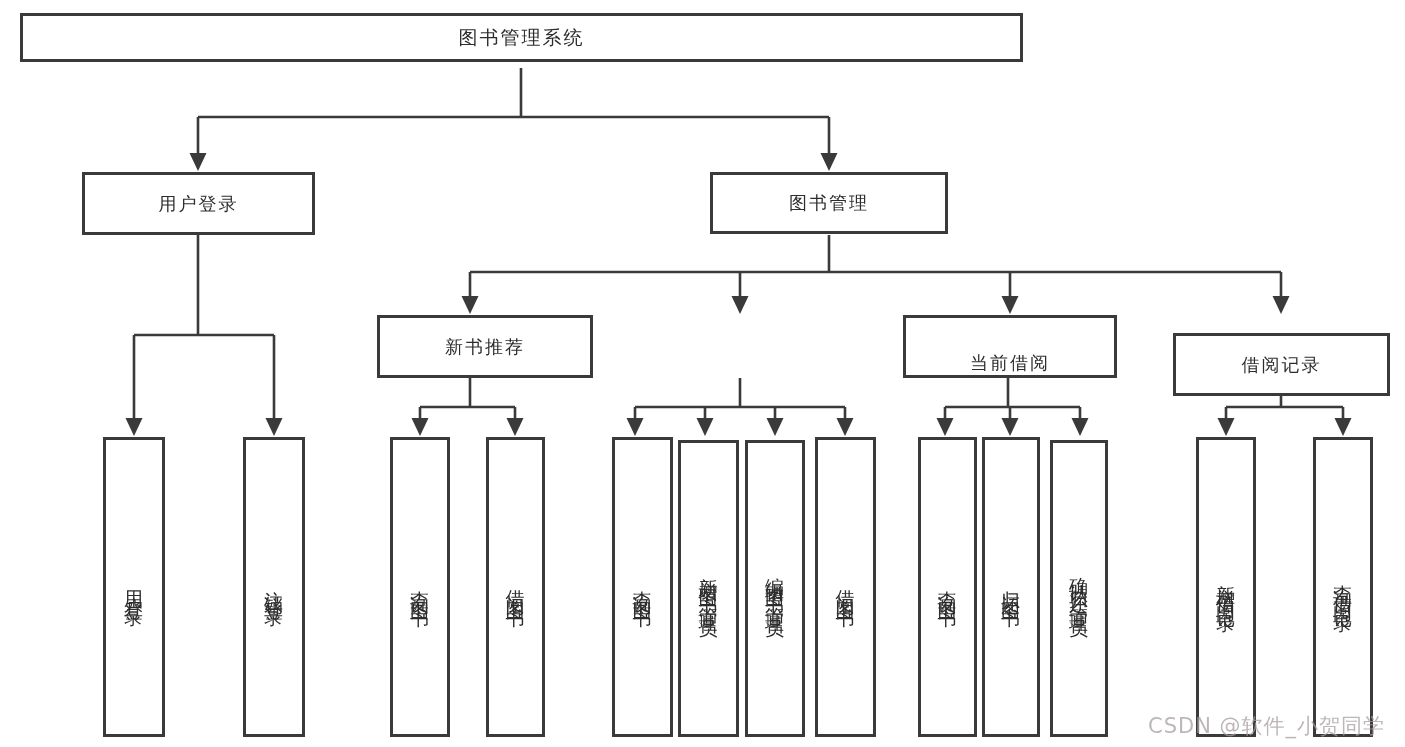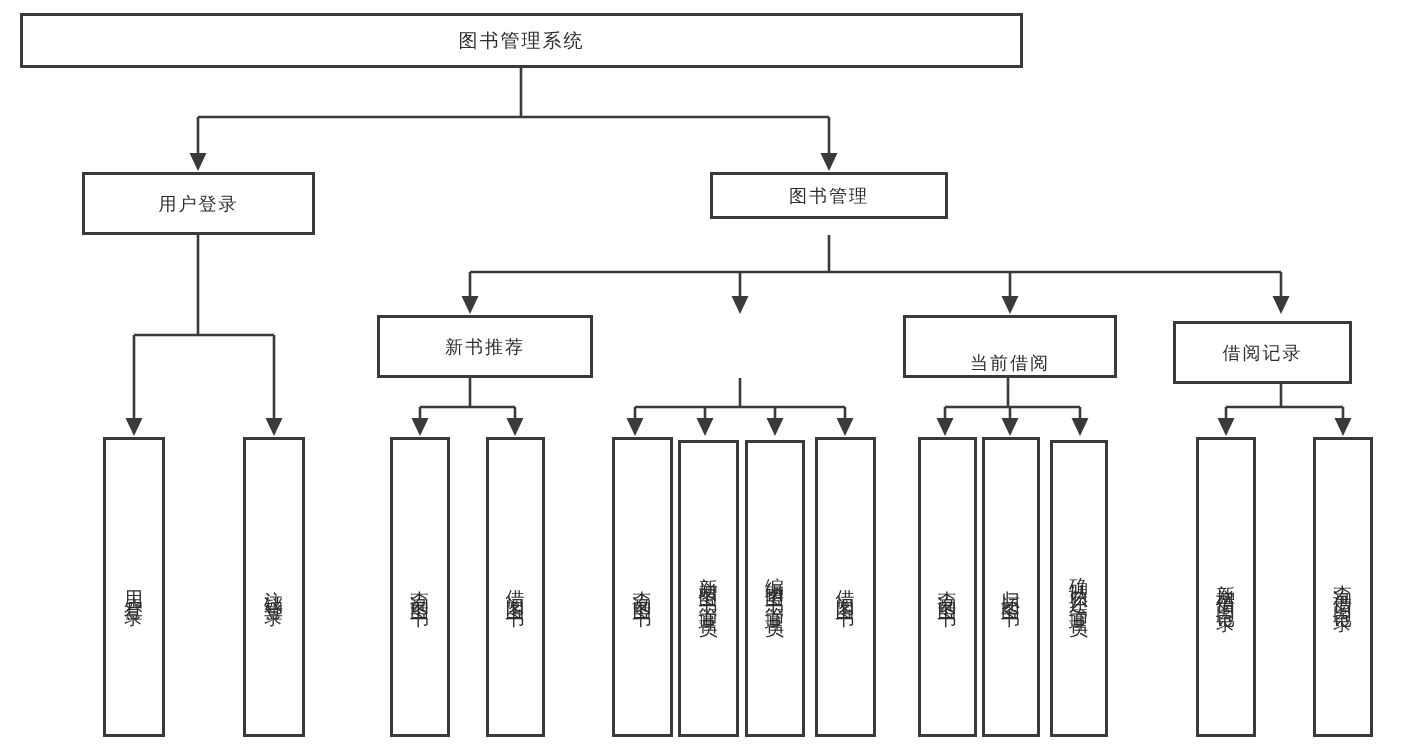--- a/index.html
+++ b/index.html
@@ -88,38 +88,38 @@
       <line x1="945" y1="407" x2="945" y2="419" marker-end="url(#arw)"></line>
       <line x1="1010" y1="407" x2="1010" y2="419" marker-end="url(#arw)"></line>
       <line x1="1080" y1="407" x2="1080" y2="419" marker-end="url(#arw)"></line>
 
       <path d="M1281 378 V407 M1226 407 H1343"></path>
       <line x1="1226" y1="407" x2="1226" y2="419" marker-end="url(#arw)"></line>
       <line x1="1343" y1="407" x2="1343" y2="419" marker-end="url(#arw)"></line>
     </g>
   </svg>
 
-  <div class="box root-box" style="left:20px; top:13px; width:1003px; height:55px;">
+  <div class="box root-box" style="left:20px; top:13px; width:1003px; height:49px;">
     <span class="h-label">图书管理系统</span>
   </div>
 
   <div class="box" style="left:82px; top:172px; width:233px; height:63px;">
     <span class="h-label">用户登录</span>
   </div>
-  <div class="box" style="left:710px; top:172px; width:238px; height:47px;">
+  <div class="box" style="left:710px; top:172px; width:238px; height:62px;">
     <span class="h-label">图书管理</span>
   </div>
 
   <div class="box" style="left:362px; top:315px; width:216px; height:63px;margin-left:15px;">
     <span class="h-label">新书推荐</span>
   </div>
   <div class="box" style="left:903px; top:315px; width:214px; height:63px;align-items:flex-end;">
     <span class="h-label">当前借阅</span>
   </div>
-  <div class="box" style="left:1173px; top:321px; width:179px; height:63px;text-align:right;">
+  <div class="box" style="left:1173px; top:333px; width:217px; height:63px;text-align:right;">
     <span class="h-label">借阅记录</span>
   </div>
 
   <div class="box" style="left:103px; top:437px; width:62px; height:300px;">
     <span class="v-label">用户登录</span>
   </div>
   <div class="box" style="left:243px; top:437px; width:62px; height:300px;">
     <span class="v-label">注销登录</span>
   </div>
 
@@ -153,14 +153,15 @@
     <span class="v-label">确认归还（管理员）</span>
   </div>
 
   <div class="box" style="left:1196px; top:437px; width:60px; height:300px;">
     <span class="v-label">新增借阅记录</span>
   </div>
   <div class="box" style="left:1313px; top:437px; width:60px; height:300px;">
     <span class="v-label">查询借阅记录</span>
   </div>
 
+  <div class="watermark">CSDN @软件_小贺同学</div>
 
 </div>
 
 </body></html>

